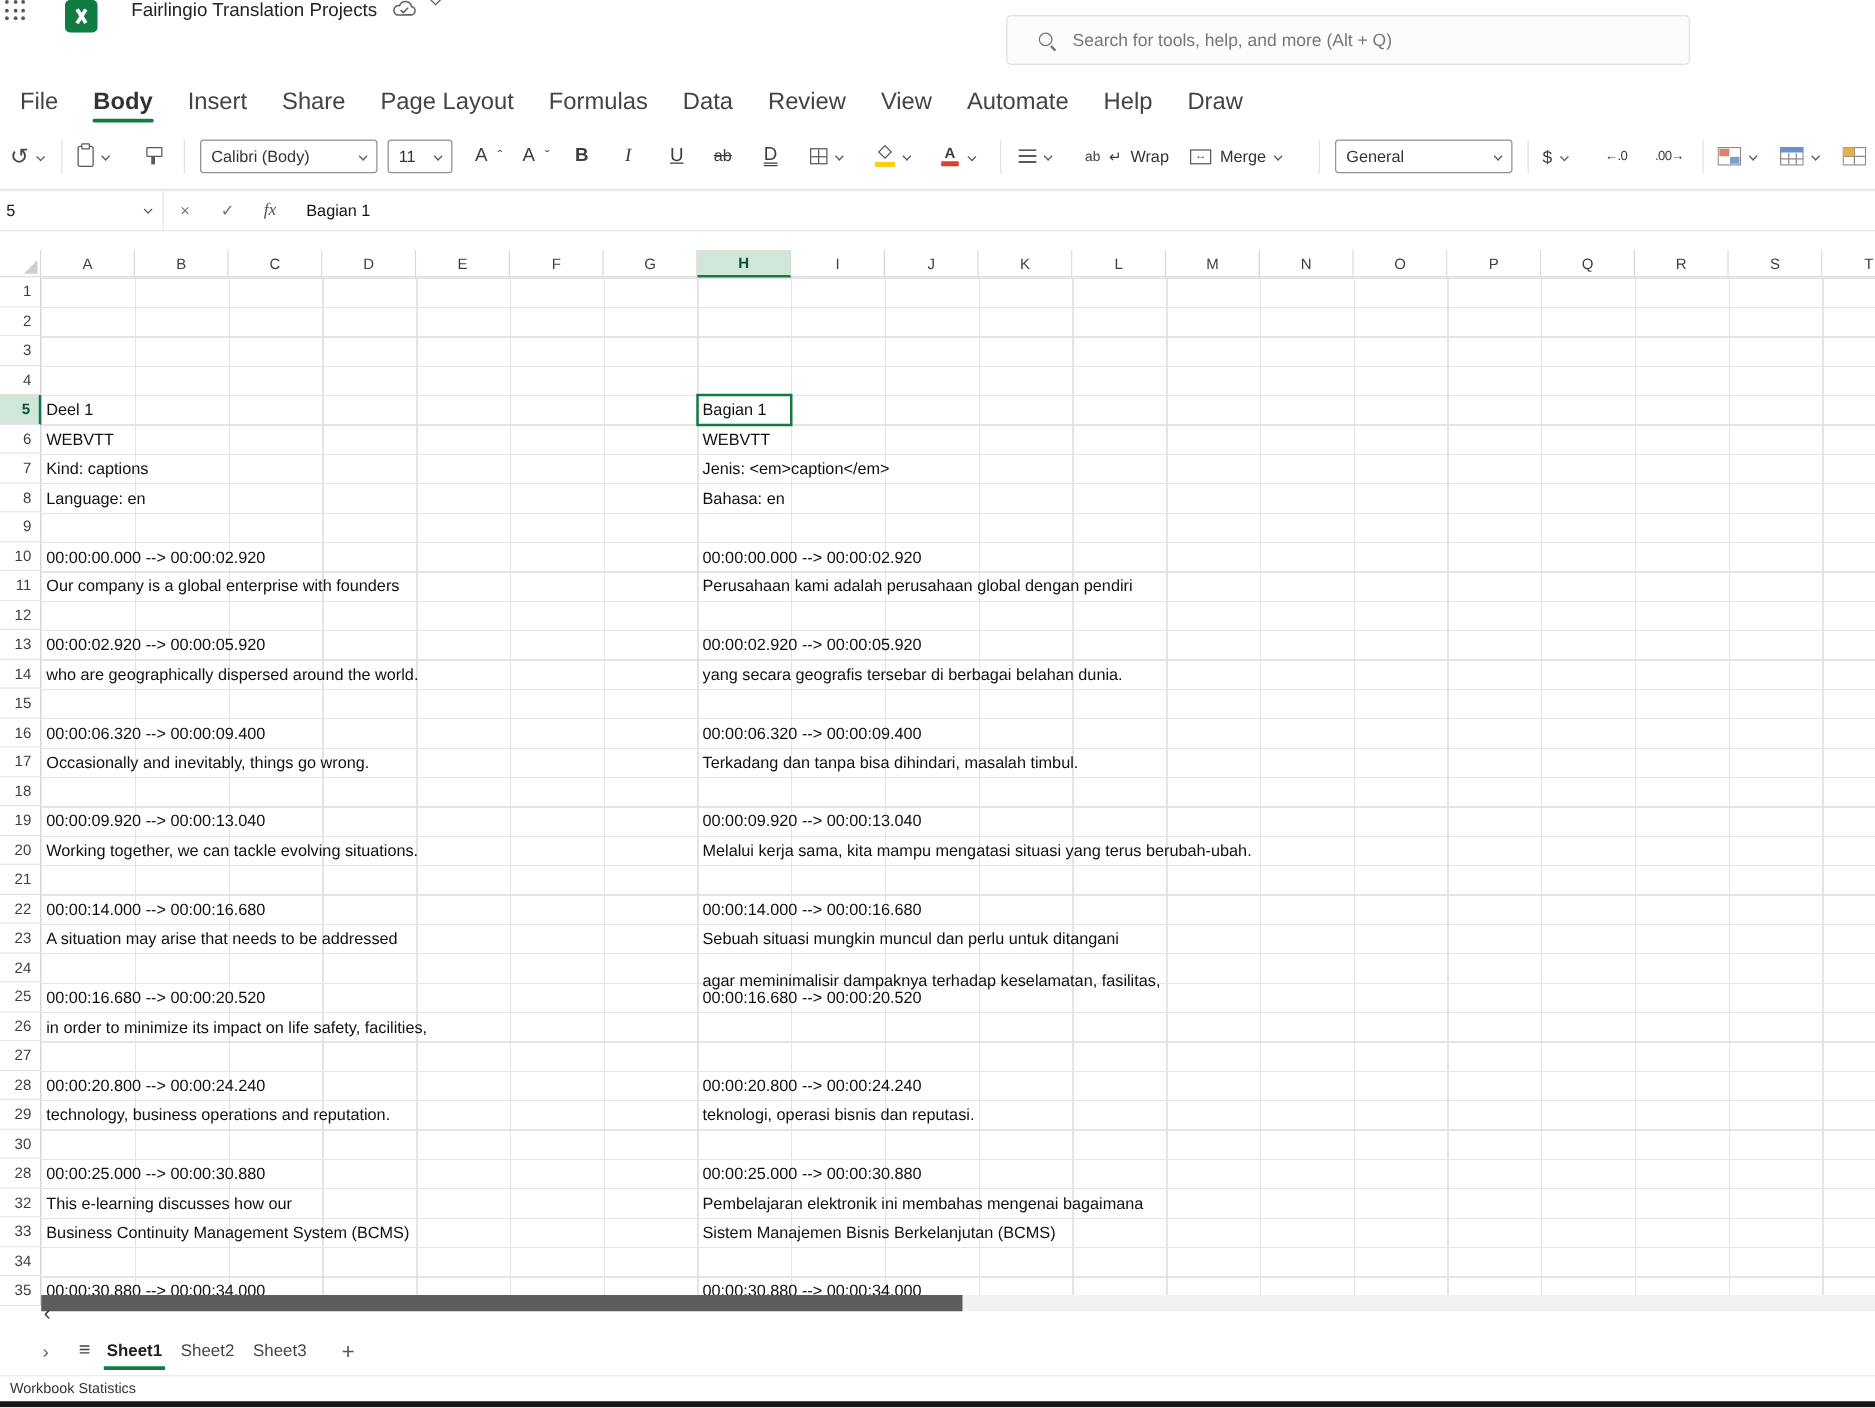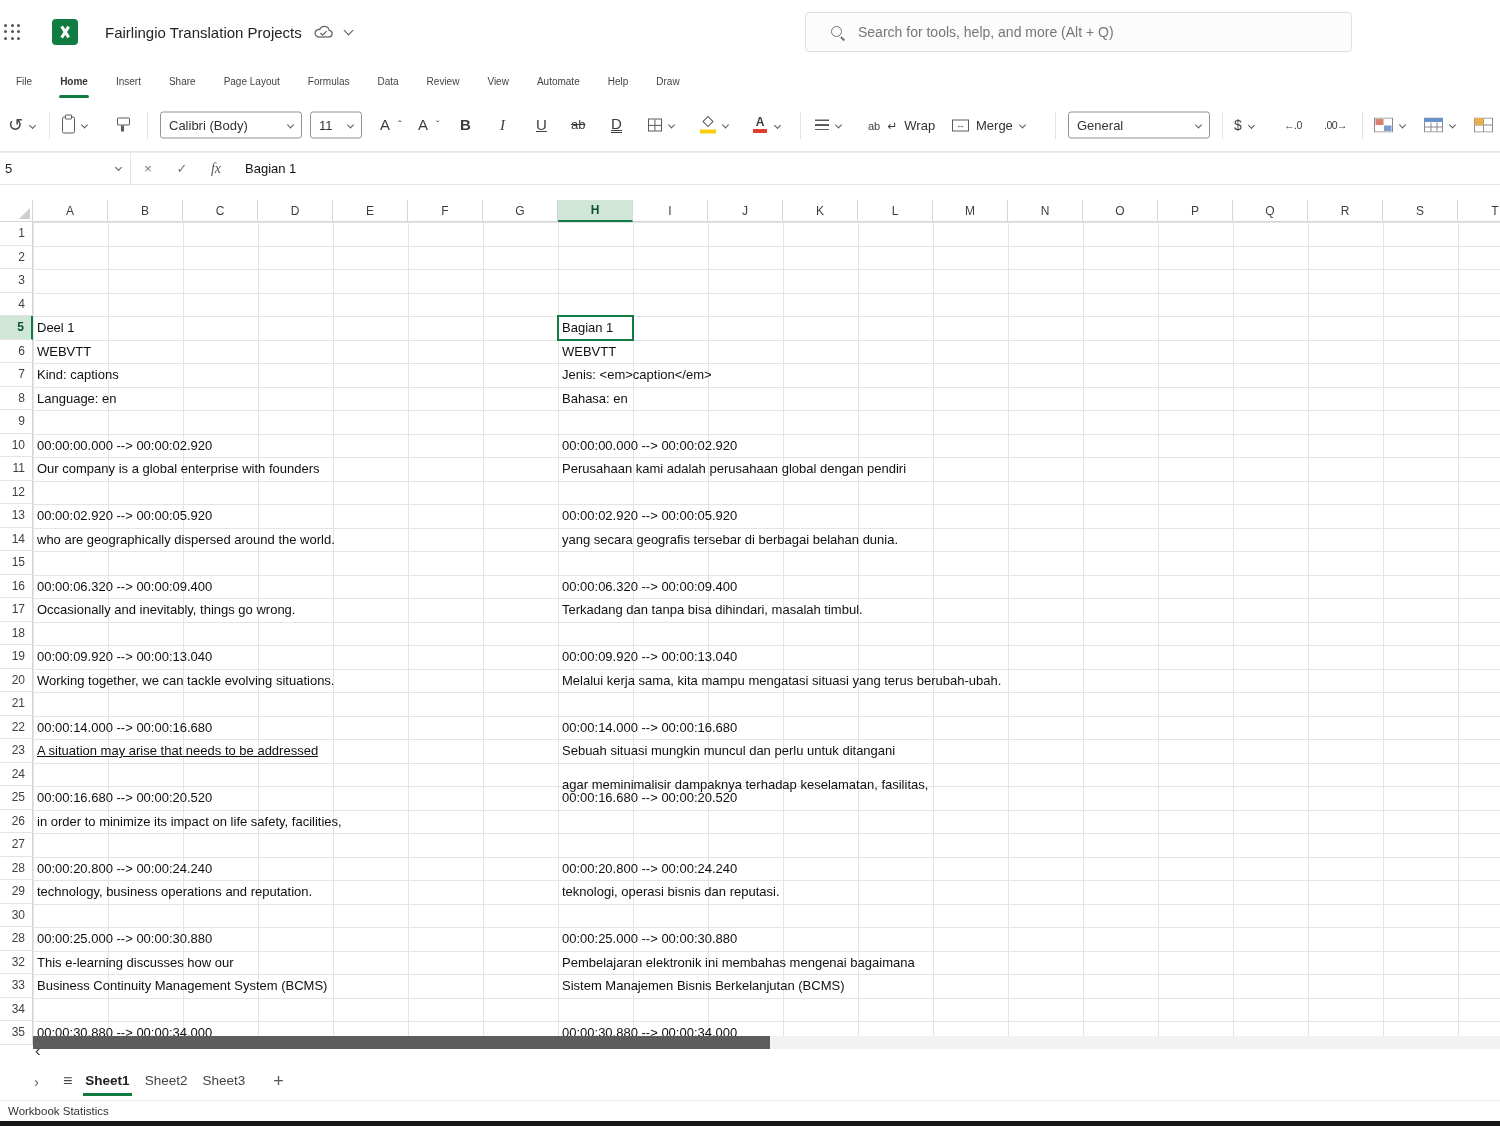--- a/index.html
+++ b/index.html
@@ -1,41 +1,41 @@
 <!DOCTYPE html>
 <html><head>
 <meta charset="utf-8">
 <style>
   *{margin:0;padding:0;box-sizing:border-box}
   html,body{background:#fff}
   body{font-family:"Liberation Sans","DejaVu Sans",sans-serif;color:#333}
   .app{position:relative;width:1500px;height:1126px;overflow:hidden;background:#fff}
 
   
-  .topbar{position:absolute;top:0;left:0;width:100%;height:64px;background:#fff;display:flex;align-items:center}
+  .topbar{position:absolute;top:0;left:0;width:100%;height:64px;background:#fff;display:flex;align-items:flex-start}
   .waffle{width:17px;height:17px;margin-left:4px;display:grid;grid-template-columns:repeat(3,1fr);gap:3px;cursor:pointer;flex:none}
   .waffle i{width:3px;height:3px;background:#565656;border-radius:50%}
   .xl-icon{position:relative;width:26px;height:26px;margin-left:31px;border-radius:4px;background:#107c41;flex:none}
   .xl-icon::before,.xl-icon::after{content:"";position:absolute;width:2.6px;height:13px;background:#fff;left:50%;top:50%}
   .xl-icon::before{transform:translate(-50%,-50%) rotate(33deg)}
   .xl-icon::after{transform:translate(-50%,-50%) rotate(-33deg)}
   .doc-title{margin-left:27px;font-size:15px;color:#232323;white-space:nowrap}
   .cloud{margin-left:12px;flex:none}
   .chev{display:inline-block;width:7px;height:7px;border-right:1.4px solid #585858;border-bottom:1.4px solid #585858;transform:rotate(45deg)}
   .chev.sm{width:5px;height:5px;border-width:1.2px}
   .title-chev{margin-left:12px;margin-top:-4px}
   .searchbox{position:absolute;left:805px;top:12px;width:547px;height:40px;border:1px solid #e0e0e0;background:#fcfcfc;border-radius:4px;display:flex;align-items:center;padding-left:24px;gap:13px;cursor:text}
   .mag{position:relative;width:15px;height:15px;flex:none}
   .mag::before{content:"";position:absolute;left:1px;top:1px;width:9px;height:9px;border:1.5px solid #757575;border-radius:50%}
   .mag::after{content:"";position:absolute;left:11px;top:11px;width:5px;height:1.5px;background:#757575;transform:rotate(45deg);transform-origin:left center}
   .search-ph{color:#767676;font-size:14px}
 
   
   .menubar{position:absolute;top:64px;left:0;width:100%;height:35px;display:flex;align-items:center;padding-left:2px;background:#fff}
-  .menu-item{padding:0 14px;font-size:10px;color:#444;height:35px;line-height:35px;position:relative;cursor:pointer;white-space:nowrap}
+  .menu-item{padding:0 14px;font-size:19px;color:#444;height:35px;line-height:35px;position:relative;cursor:pointer;white-space:nowrap}
   .menu-item.active{font-weight:700;color:#333}
   .menu-item.active::after{content:"";position:absolute;left:13px;right:13px;bottom:1px;height:3px;background:#107c41;border-radius:2px}
 
   
   .ribbon{position:absolute;top:99px;left:0;width:100%;height:53px;background:#fff;border-bottom:1px solid #e5e5e5}
   .rg{position:absolute;top:50%;transform:translateY(-50%);display:flex;align-items:center;gap:7px;color:#444;cursor:pointer}
   .rsep{position:absolute;top:13px;width:1px;height:27px;background:#e2e2e2}
   .glyph{font-size:16px;color:#474747;line-height:1}
   .undo-glyph{font-size:18px}
   .paste-ico{position:relative;width:13px;height:17px;border:1.5px solid #5a5a5a;border-radius:2px}
@@ -136,21 +136,21 @@
     </svg>
     <span class="chev title-chev"></span>
     <div class="searchbox">
       <span class="mag"></span>
       <span class="search-ph">Search for tools, help, and more (Alt + Q)</span>
     </div>
   </header>
 
   <nav class="menubar" id="menubar">
       <div class="menu-item">File</div>
-      <div class="menu-item active">Home</div>
+      <div class="menu-item active">Body</div>
       <div class="menu-item">Insert</div>
       <div class="menu-item">Share</div>
       <div class="menu-item">Page Layout</div>
       <div class="menu-item">Formulas</div>
       <div class="menu-item">Data</div>
       <div class="menu-item">Review</div>
       <div class="menu-item">View</div>
       <div class="menu-item">Automate</div>
       <div class="menu-item">Help</div>
       <div class="menu-item">Draw</div>
@@ -369,21 +369,21 @@
       <div class="celltext" style="left: 37px; top: 374.5px;">00:00:06.320 --&gt; 00:00:09.400</div>
       <div class="celltext" style="left: 562px; top: 374.5px;">00:00:06.320 --&gt; 00:00:09.400</div>
       <div class="celltext" style="left: 37px; top: 398px;">Occasionally and inevitably, things go wrong.</div>
       <div class="celltext" style="left: 562px; top: 398px;">Terkadang dan tanpa bisa dihindari, masalah timbul.</div>
       <div class="celltext" style="left: 37px; top: 445px;">00:00:09.920 --&gt; 00:00:13.040</div>
       <div class="celltext" style="left: 562px; top: 445px;">00:00:09.920 --&gt; 00:00:13.040</div>
       <div class="celltext" style="left: 37px; top: 468.5px;">Working together, we can tackle evolving situations.</div>
       <div class="celltext" style="left: 562px; top: 468.5px;">Melalui kerja sama, kita mampu mengatasi situasi yang terus berubah-ubah.</div>
       <div class="celltext" style="left: 37px; top: 515.5px;">00:00:14.000 --&gt; 00:00:16.680</div>
       <div class="celltext" style="left: 562px; top: 515.5px;">00:00:14.000 --&gt; 00:00:16.680</div>
-      <div class="celltext" style="left: 37px; top: 539px; text-decoration: underline;">A situation may arise that needs to be addressed</div>
+      <div class="celltext" style="left: 37px; top: 539px;">A situation may arise that needs to be addressed</div>
       <div class="celltext" style="left: 562px; top: 539px;">Sebuah situasi mungkin muncul dan perlu untuk ditangani</div>
       <div class="celltext" style="left: 37px; top: 586px;">00:00:16.680 --&gt; 00:00:20.520</div>
       <div class="celltext" style="left: 562px; top: 586px;">00:00:16.680 --&gt; 00:00:20.520</div>
       <div class="celltext" style="left: 37px; top: 609.5px;">in order to minimize its impact on life safety, facilities,</div>
       <div class="celltext" style="left: 562px; top: 573px;">agar meminimalisir dampaknya terhadap keselamatan, fasilitas,</div>
       <div class="celltext" style="left: 37px; top: 656.5px;">00:00:20.800 --&gt; 00:00:24.240</div>
       <div class="celltext" style="left: 562px; top: 656.5px;">00:00:20.800 --&gt; 00:00:24.240</div>
       <div class="celltext" style="left: 37px; top: 680px;">technology, business operations and reputation.</div>
       <div class="celltext" style="left: 562px; top: 680px;">teknologi, operasi bisnis dan reputasi.</div>
       <div class="celltext" style="left: 37px; top: 727px;">00:00:25.000 --&gt; 00:00:30.880</div>

